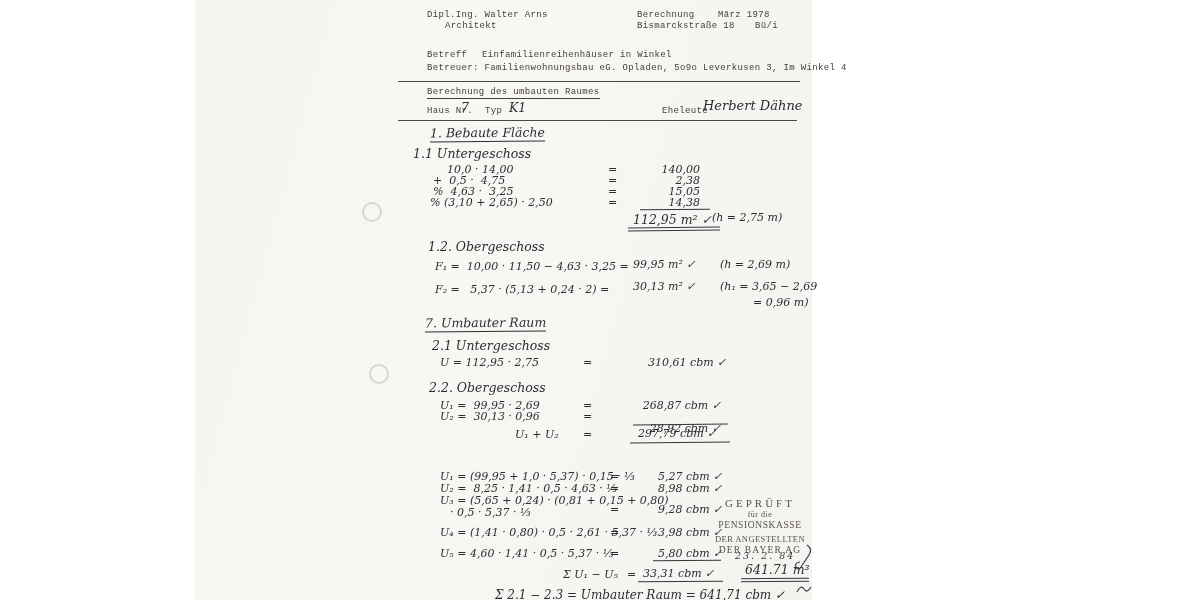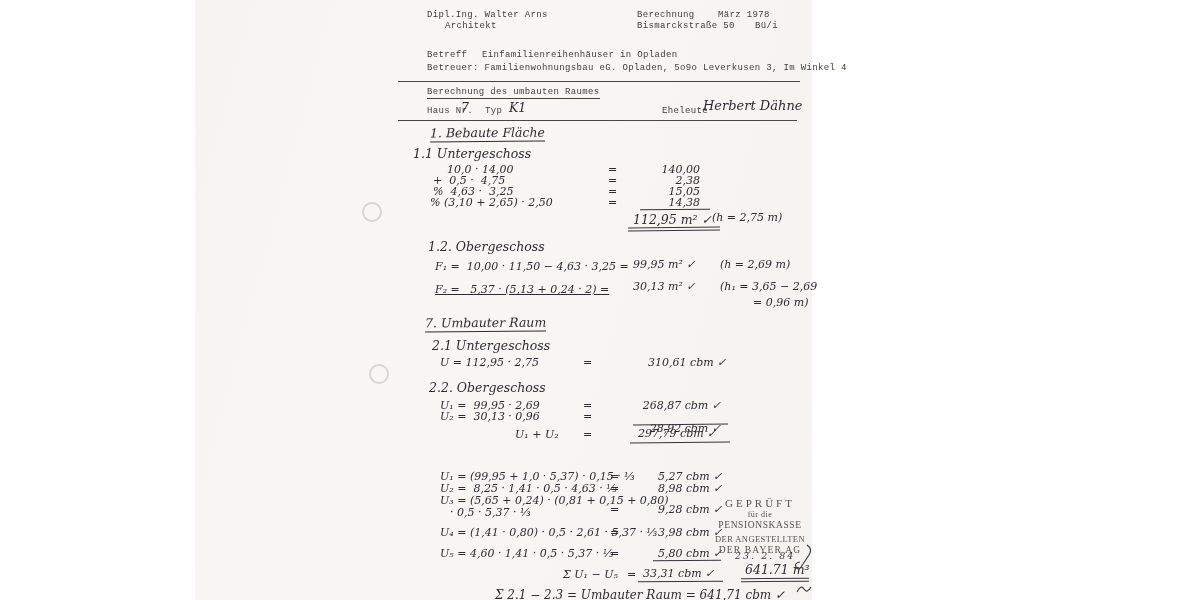--- a/index.html
+++ b/index.html
@@ -41,25 +41,25 @@
 <div class="canvas">
   <div class="page">
 
     <div class="ring" style="left:167px;top:202px;"></div>
     <div class="ring" style="left:174px;top:364px;"></div>
 
     <div class="typed" style="left:232px;top:10px;">Dipl.Ing. Walter Arns</div>
     <div class="typed" style="left:250px;top:21px;">Architekt</div>
     <div class="typed" style="left:442px;top:10px;">Berechnung</div>
     <div class="typed" style="left:523px;top:10px;">März 1978</div>
-    <div class="typed" style="left:442px;top:21px;">Bismarckstraße 50</div>
+    <div class="typed" style="left:442px;top:21px;">Bismarckstraße 18</div>
     <div class="typed" style="left:560px;top:21px;">Bü/i</div>
 
     <div class="typed" style="left:232px;top:50px;">Betreff</div>
-    <div class="typed" style="left:287px;top:50px;">Einfamilienreihenhäuser in Opladen</div>
+    <div class="typed" style="left:287px;top:50px;">Einfamilienreihenhäuser in Winkel</div>
     <div class="typed" style="left:232px;top:63px;">Betreuer: Familienwohnungsbau eG. Opladen, 5o9o Leverkusen 3, Im Winkel 4</div>
 
     <div class="rule" style="left:203px;top:81px;width:402px;"></div>
     <div class="typed u" style="left:232px;top:87px;">Berechnung des umbauten Raumes</div>
 
     <div class="typed" style="left:232px;top:106px;">Haus Nr.</div>
     <div class="hand h" style="left:266px;top:100px;">7</div>
     <div class="typed" style="left:290px;top:106px;">Typ</div>
     <div class="hand h" style="left:314px;top:100px;">K1</div>
     <div class="typed" style="left:467px;top:106px;">Eheleute</div>
@@ -88,21 +88,21 @@
     <div class="ul" style="left:445px;top:209px;width:70px;"></div>
     <div class="hand h" style="left:438px;top:212px;">112,95 m² ✓</div>
     <div class="hand" style="left:517px;top:211px;">(h = 2,75 m)</div>
     <div class="ul" style="left:433px;top:227px;width:92px;"></div>
     <div class="ul" style="left:433px;top:230px;width:92px;"></div>
 
     <div class="hand h" style="left:233px;top:239px;">1.2. Obergeschoss</div>
     <div class="hand" style="left:240px;top:260px;">F₁ =  10,00 · 11,50 − 4,63 · 3,25 =</div>
     <div class="res" style="left:438px;top:258px;">99,95 m² ✓</div>
     <div class="hand" style="left:525px;top:258px;">(h = 2,69 m)</div>
-    <div class="hand" style="left:240px;top:283px;text-decoration:underline;">F₂ =   5,37 · (5,13 + 0,24 · 2) =</div>
+    <div class="hand" style="left:240px;top:283px;">F₂ =   5,37 · (5,13 + 0,24 · 2) =</div>
     <div class="res" style="left:438px;top:280px;">30,13 m² ✓</div>
     <div class="hand" style="left:525px;top:280px;">(h₁ = 3,65 − 2,69</div>
     <div class="hand" style="left:558px;top:296px;">= 0,96 m)</div>
 
     <div class="hand h title-u" style="left:230px;top:315px;">7. Umbauter Raum</div>
     <div class="hand h" style="left:237px;top:338px;">2.1 Untergeschoss</div>
     <div class="hand" style="left:245px;top:356px;">U = 112,95 · 2,75</div>
     <div class="eq" style="left:388px;top:356px;">=</div>
     <div class="res" style="left:453px;top:356px;">310,61 cbm ✓</div>
 

